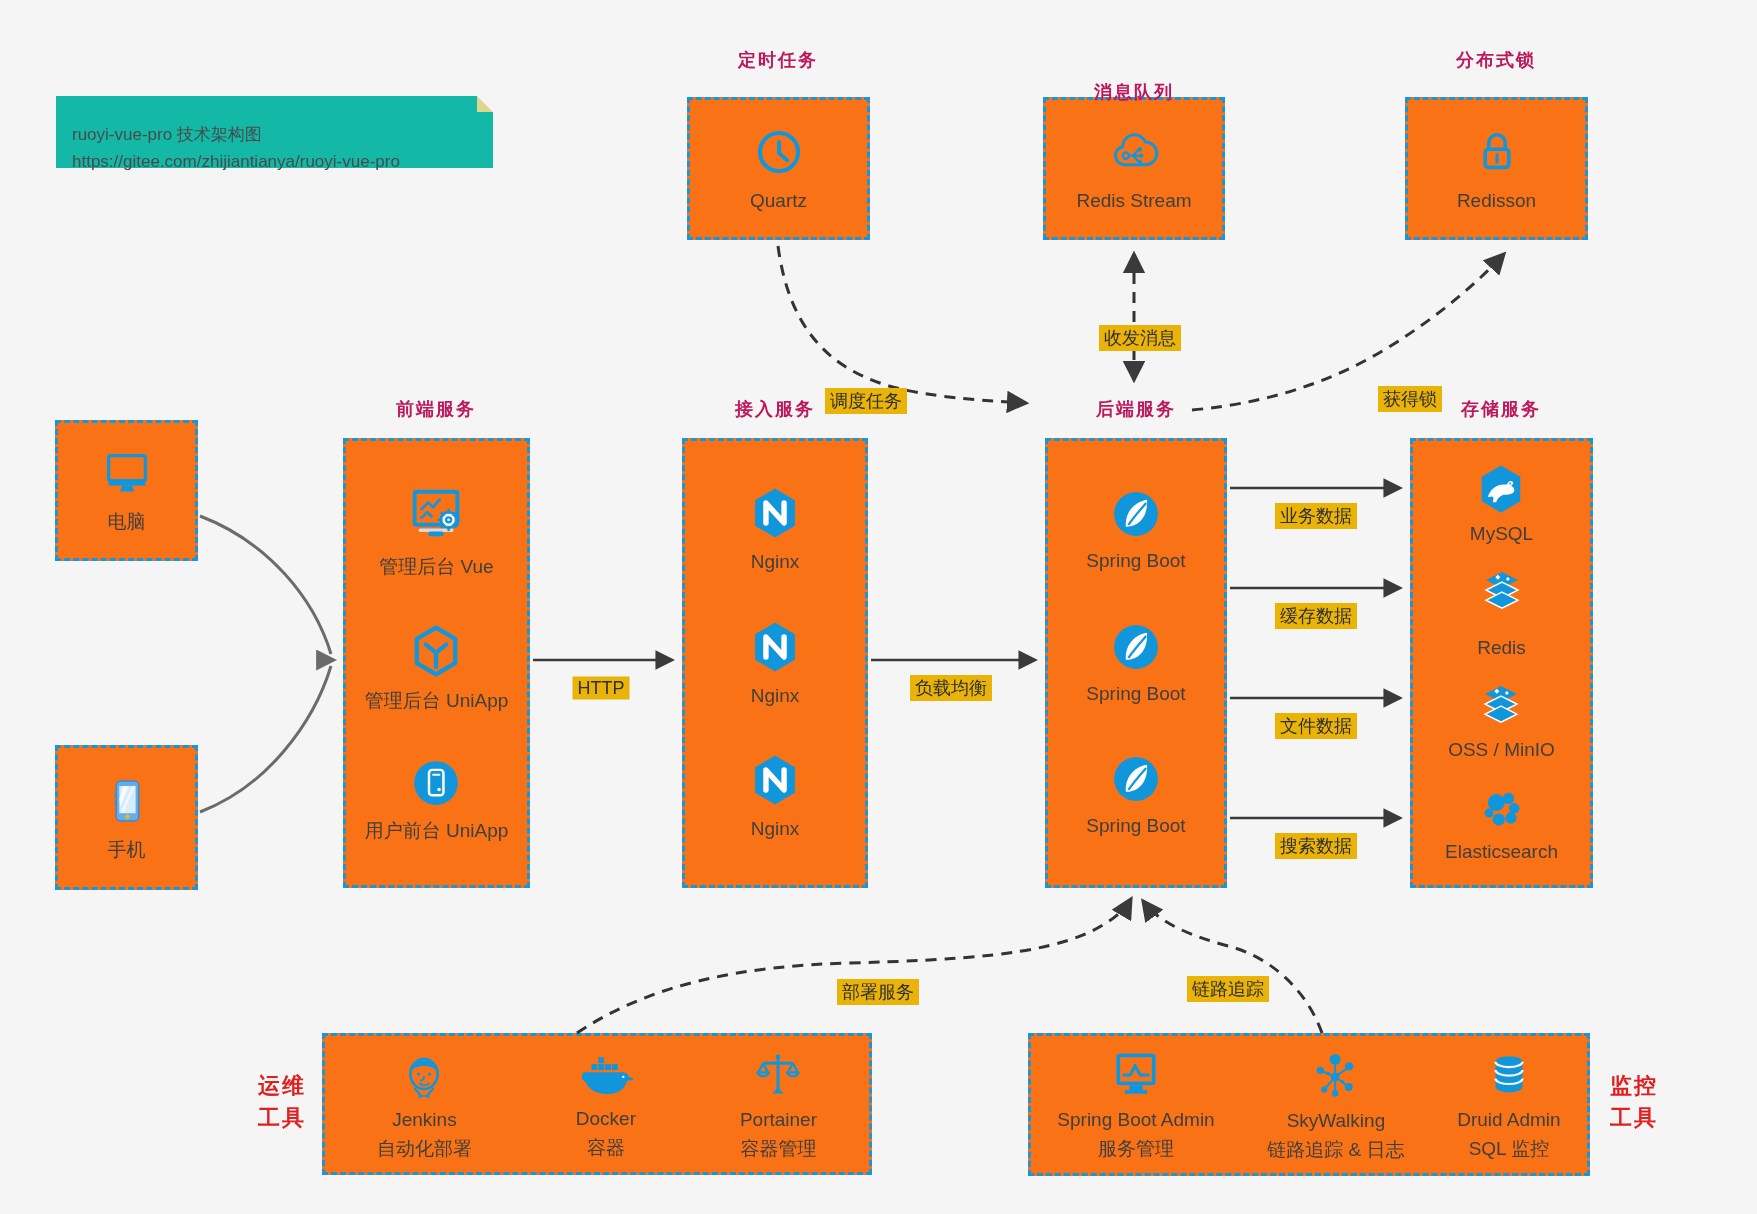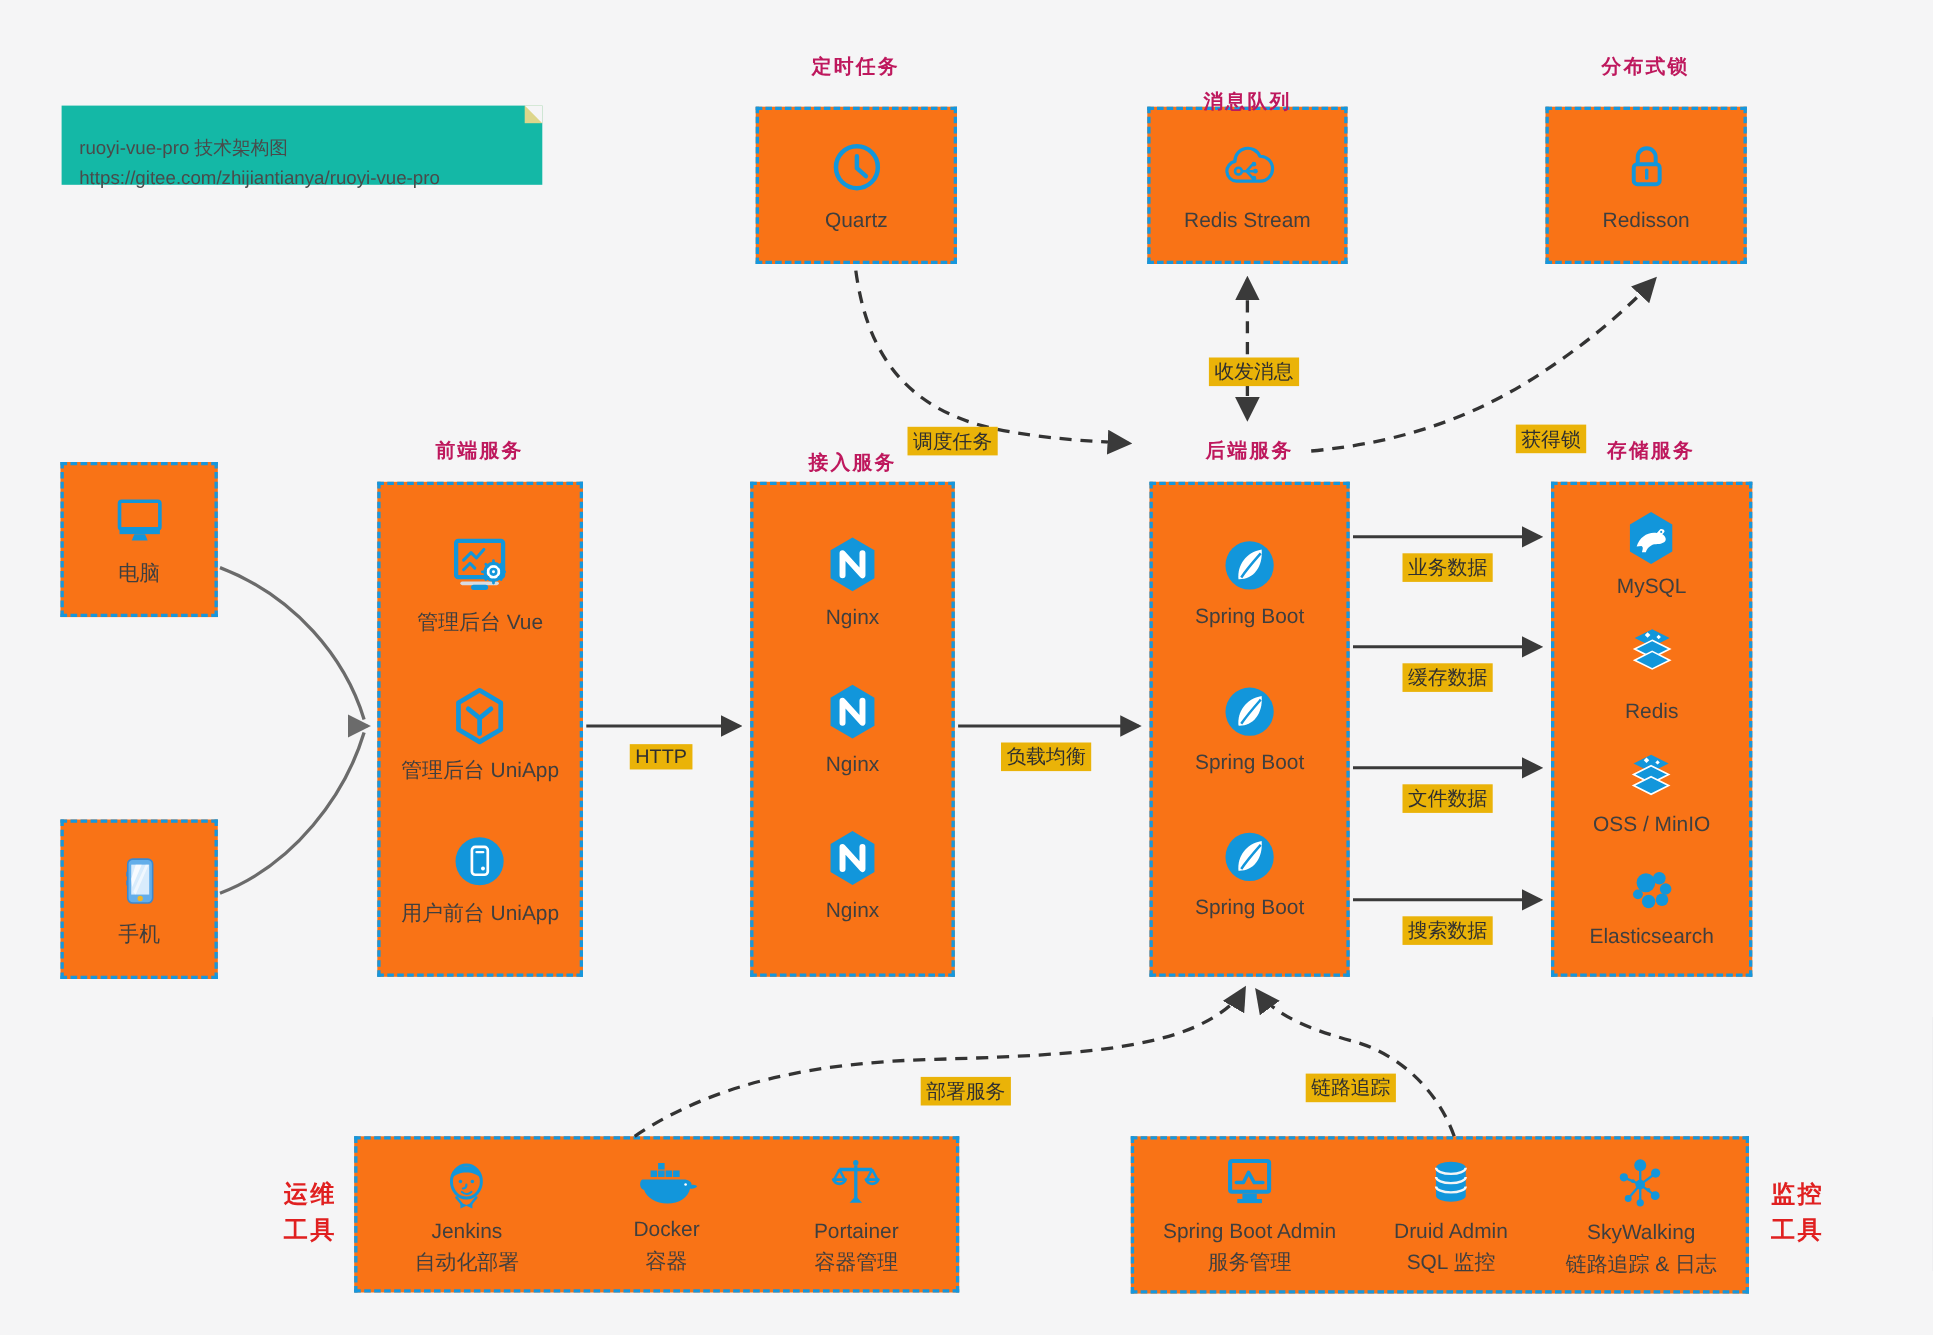--- a/index.html
+++ b/index.html
@@ -184,21 +184,21 @@
           <circle cx="32" cy="32" r="25" fill="#1296db"></circle>
           <rect x="24" y="17" width="16.5" height="29" rx="3.5" fill="none" stroke="#ffffff" stroke-width="2.8"></rect>
           <path d="M28.8 22.5 h7" stroke="#ffffff" stroke-width="2.4" stroke-linecap="round"></path>
           <circle cx="35.5" cy="39.5" r="2" fill="#ffffff"></circle>
         </svg>
         <div class="svc-label">用户前台 UniApp</div>
       </div>
     </div>
   </div>
 
-  <div class="box-title" style="left:775px;top:408px;font-family:Liberation Serif, serif;">接入服务</div>
+  <div class="box-title" style="left:775px;top:397px;font-family:Liberation Serif, serif;">接入服务</div>
   <div class="box" style="left:682px;top:438px;width:186px;height:450px;">
     <div class="vstack">
       <div class="svc-item">
         <svg width="58" height="58" viewBox="0 0 64 64">
           <polygon points="32,5 54,18 54,46 32,59 10,46 10,18" fill="#1296db"></polygon>
           <path d="M22 43 V21 L42 43 V21" fill="none" stroke="#ffffff" stroke-width="6" stroke-linecap="round" stroke-linejoin="round"></path>
         </svg>
         <div class="svc-label">Nginx</div>
       </div>
       <div class="svc-item">
@@ -347,28 +347,20 @@
     <div class="hstack">
       <div class="svc-item" style="gap:3px;">
         <svg width="60" height="56" viewBox="0 0 64 60">
           <rect x="13" y="8" width="38" height="30" rx="2" fill="none" stroke="#1296db" stroke-width="4"></rect>
           <path d="M19 29 H26 L31 19 L36.5 29 H45" fill="none" stroke="#1296db" stroke-width="3.4" stroke-linejoin="round" stroke-linecap="round"></path>
           <rect x="25" y="40" width="14" height="5" fill="#1296db"></rect>
           <rect x="20" y="45" width="24" height="4" fill="#1296db"></rect>
         </svg>
         <div class="svc-label">Spring Boot Admin</div>
         <div class="svc-label">服务管理</div>
-      </div>
-      <div class="svc-item" style="gap:3px;">
-        <svg width="54" height="56" viewBox="0 0 64 64">
-          <path d="M16 15 A16 6.5 0 0 1 48 15 V45 A16 6.5 0 0 1 16 45 Z" fill="#1296db"></path>
-          <path d="M16 15 a16 6.5 0 0 0 32 0 M16 25 a16 6.5 0 0 0 32 0 M16 35 a16 6.5 0 0 0 32 0" fill="none" stroke="#f5f5f6" stroke-width="2.6"></path>
-        </svg>
-        <div class="svc-label">Druid Admin</div>
-        <div class="svc-label">SQL 监控</div>
       </div>
       <div class="svc-item" style="gap:3px;">
         <svg width="56" height="58" viewBox="0 0 64 64">
           <g stroke="#1296db" stroke-width="2.4">
             <path d="M31 33 L31 15 M31 33 L15 26 M31 33 L19 47 M31 33 L31 51 M31 33 L46 44 M31 33 L46 22"></path>
           </g>
           <g fill="#1296db">
             <circle cx="31" cy="33" r="5"></circle>
             <circle cx="31" cy="13" r="6.2"></circle>
             <circle cx="14" cy="25.5" r="4.2"></circle>
@@ -376,20 +368,28 @@
             <circle cx="31" cy="52" r="3.8"></circle>
             <circle cx="46.5" cy="44.5" r="4.6"></circle>
             <circle cx="47" cy="21" r="4.8"></circle>
             <circle cx="23.5" cy="29.5" r="2"></circle>
             <circle cx="39.5" cy="38.5" r="2"></circle>
           </g>
         </svg>
         <div class="svc-label">SkyWalking</div>
         <div class="svc-label">链路追踪 &amp; 日志</div>
       </div>
+      <div class="svc-item" style="gap:3px;">
+        <svg width="54" height="56" viewBox="0 0 64 64">
+          <path d="M16 15 A16 6.5 0 0 1 48 15 V45 A16 6.5 0 0 1 16 45 Z" fill="#1296db"></path>
+          <path d="M16 15 a16 6.5 0 0 0 32 0 M16 25 a16 6.5 0 0 0 32 0 M16 35 a16 6.5 0 0 0 32 0" fill="none" stroke="#f5f5f6" stroke-width="2.6"></path>
+        </svg>
+        <div class="svc-label">Druid Admin</div>
+        <div class="svc-label">SQL 监控</div>
+      </div>
     </div>
   </div>
   <div class="side-title" style="left:1608px;top:1070px;width:52px;">
     <div>监控</div>
     <div>工具</div>
   </div>
 
   <div class="edge-label" style="left:866px;top:373px;">调度任务</div>
   <div class="edge-label" style="left:1140px;top:310px;">收发消息</div>
   <div class="edge-label" style="left:1410px;top:371px;">获得锁</div>

